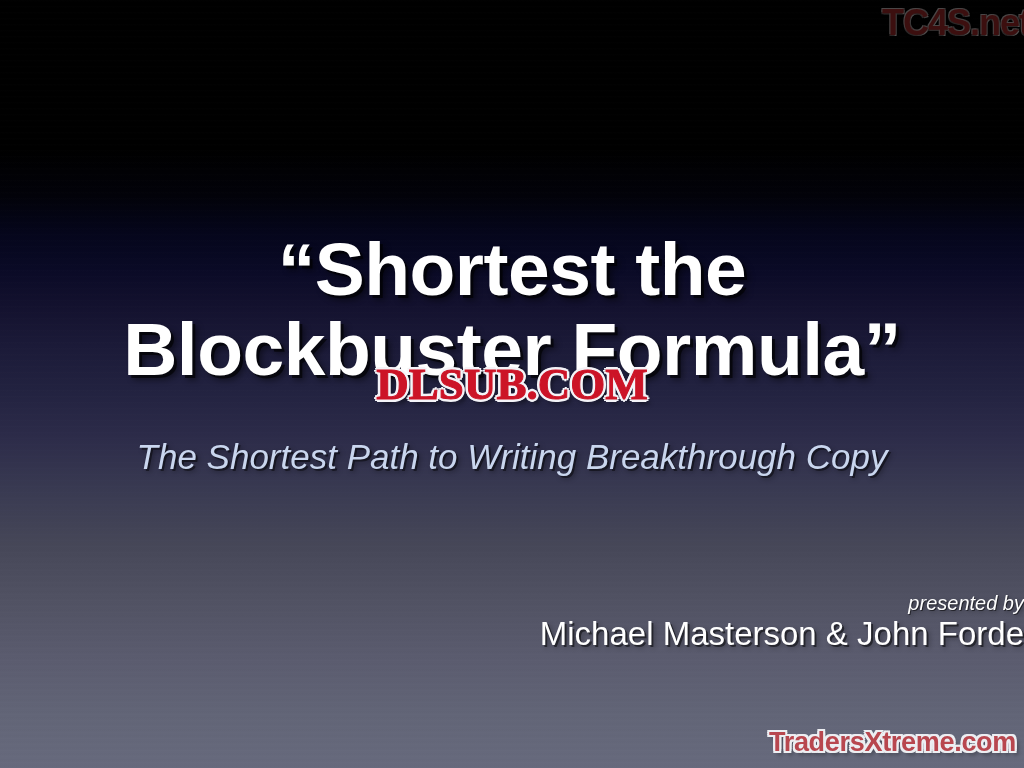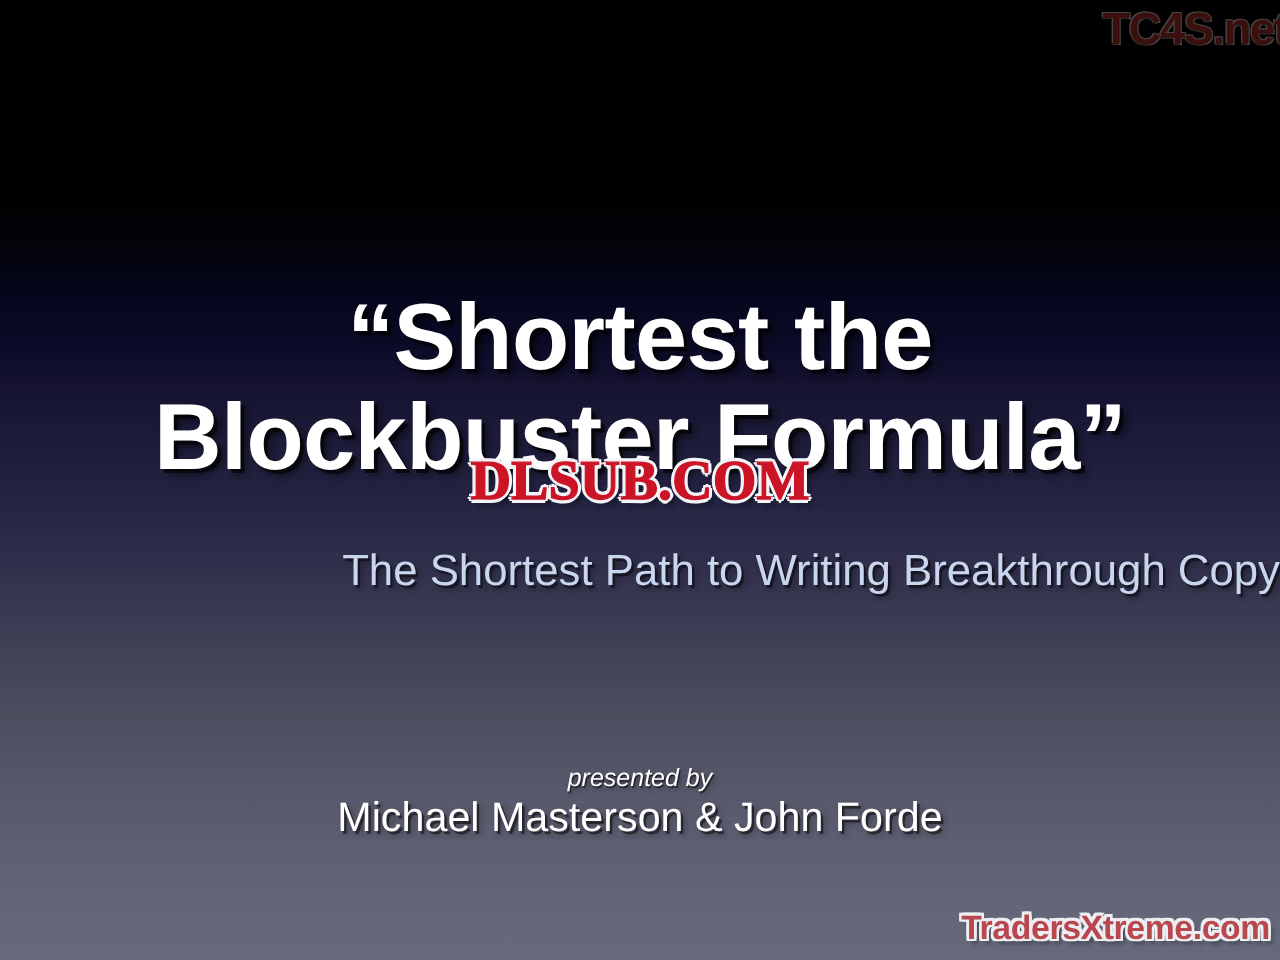--- a/index.html
+++ b/index.html
@@ -77,40 +77,41 @@
     margin-top: 6px;
     text-align: center;
   }
 
   
   .subtitle {
     position: absolute;
     left: 0;
     right: 0;
     top: 437px;
-    text-align: right;
+    text-align: center;
     z-index: 3;
     color: #c9d6ee;
     font-family: "Liberation Sans", sans-serif;
+    font-style: italic;
     font-weight: normal;
     font-size: 35px;
     letter-spacing: 0px;
     text-shadow:
       2px 2px 0px rgba(0,0,0,0.45),
       3px 3px 5px rgba(0,0,0,0.35);
     white-space: nowrap;
   }
 
   
   .presenter-block {
     position: absolute;
     left: 0;
     right: 0;
-    top: 612px;
-    text-align: center;
+    top: 592px;
+    text-align: right;
     z-index: 3;
   }
   .presented-by {
     color: #ffffff;
     font-family: "Liberation Sans", sans-serif;
     font-style: italic;
     font-size: 20px;
     line-height: 1.1;
     text-shadow:
       1px 1px 0px rgba(0,0,0,0.50),

